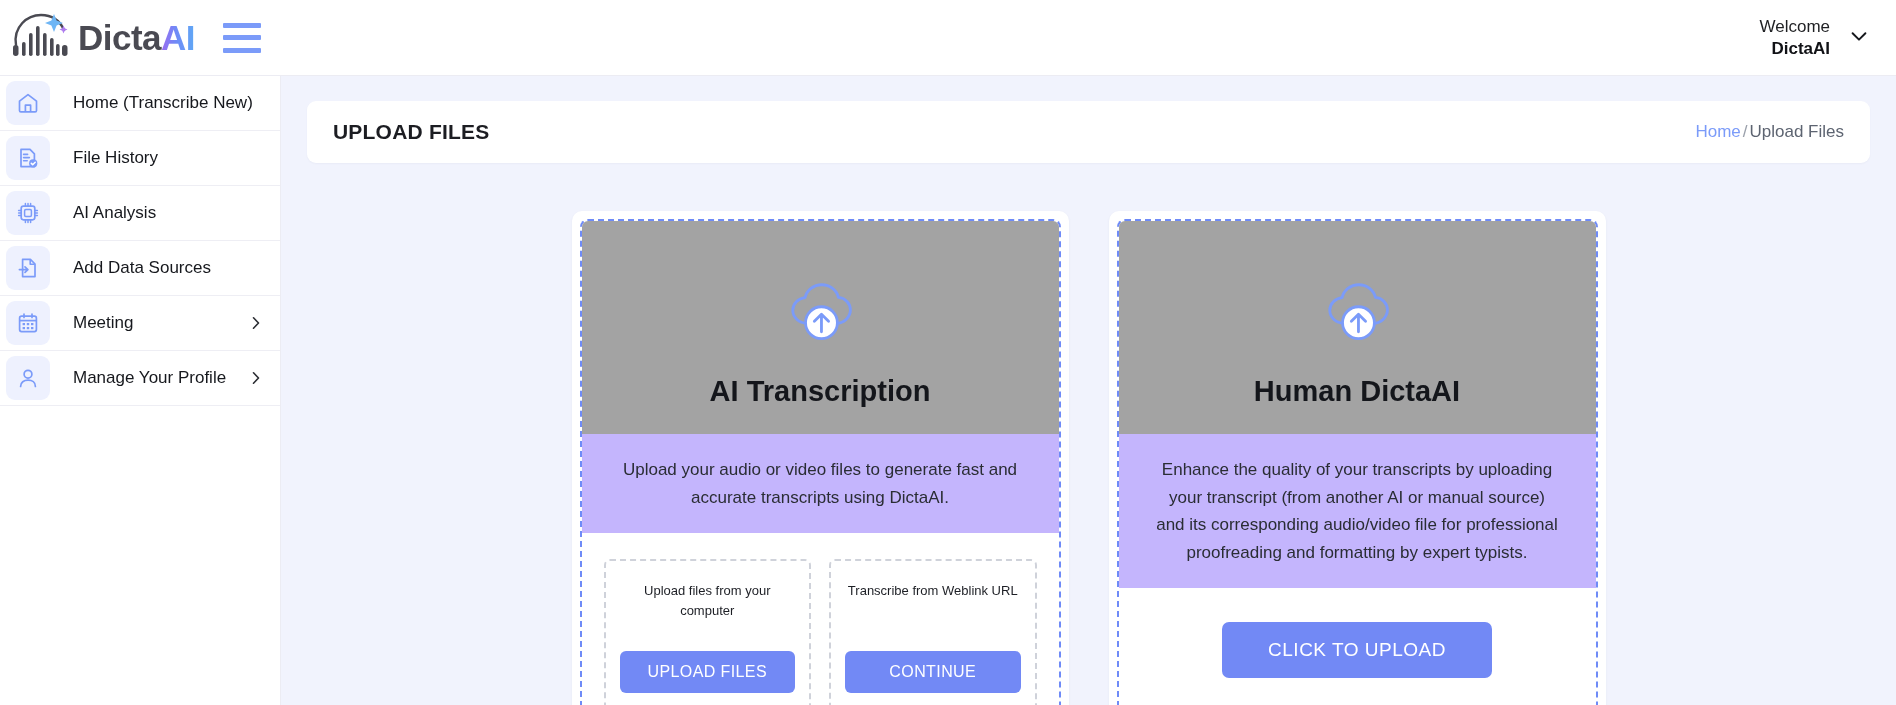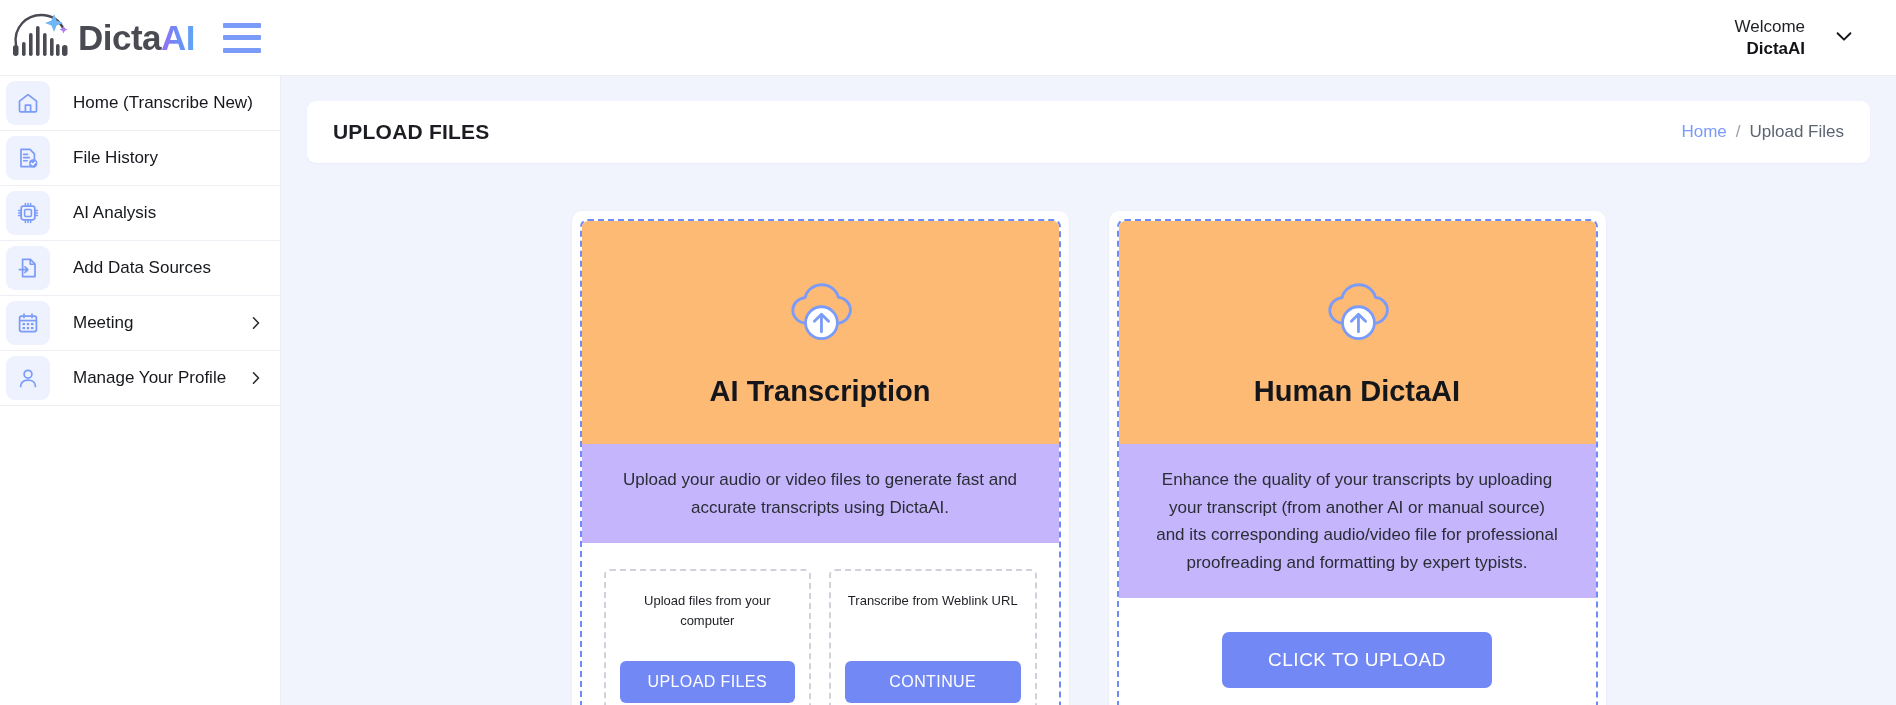--- a/index.html
+++ b/index.html
@@ -69,22 +69,22 @@
     height: 5px;
     width: 100%;
     background: #7b9bf9;
     border-radius: 1px;
   }
 
   .header-right {
     margin-left: auto;
     display: flex;
     align-items: center;
-    gap: 28px;
-    padding-right: 41px;
+    gap: 18px;
+    padding-right: 26px;
   }
   .welcome-block {
     text-align: right;
     line-height: 1.25;
   }
   .welcome-label { font-size: 17px; color: #1f2023; font-weight: 400; }
   .welcome-user { font-size: 17px; color: #111216; font-weight: bold; }
   .chev-down { width: 22px; height: 22px; cursor: pointer; }
 
   
@@ -150,21 +150,21 @@
     font-size: 21px;
     font-weight: bold;
     color: #1c1d22;
     letter-spacing: 0.2px;
   }
   .breadcrumb {
     margin-left: auto;
     font-size: 17px;
     color: #6e737e;
     display: flex;
-    gap: 9px;
+    gap: 2px;
     align-items: center;
   }
   .breadcrumb .crumb-link { color: #7b9bf9; cursor: pointer; }
   .breadcrumb .crumb-sep { color: #9aa0ab; }
   .breadcrumb .crumb-current { color: #5d6471; }
 
   .cards {
     display: flex;
     justify-content: center;
     gap: 40px;
@@ -179,23 +179,23 @@
     box-shadow: 0 1px 3px rgba(40,50,90,0.05);
   }
   .card-inner {
     border: 2px dashed #6f8bf7;
     border-radius: 8px;
     overflow: hidden;
     min-height: 520px;
   }
 
   .card-top {
-    padding: 56px 0 36px 0;
+    padding: 56px 0 26px 0;
     text-align: center;
-    background: #fdba74;
+    background: #a3a3a3;
   }
   .cloud-icon { width: 78px; height: 70px; display: inline-block; }
   .card-title {
     margin-top: 24px;
     font-size: 29px;
     font-weight: bold;
     color: #14161b;
   }
   .card-desc {
     background: #c4b5fd;

